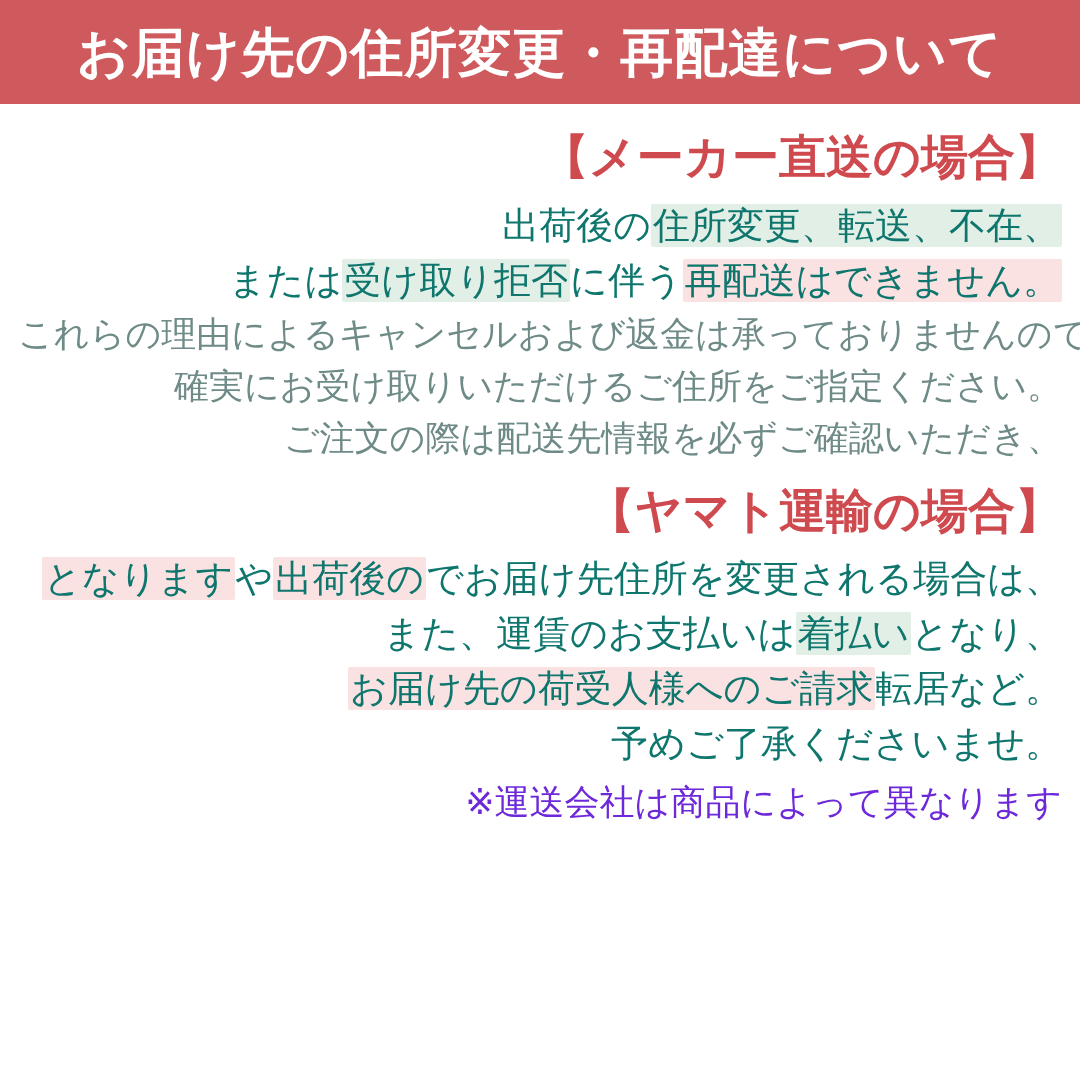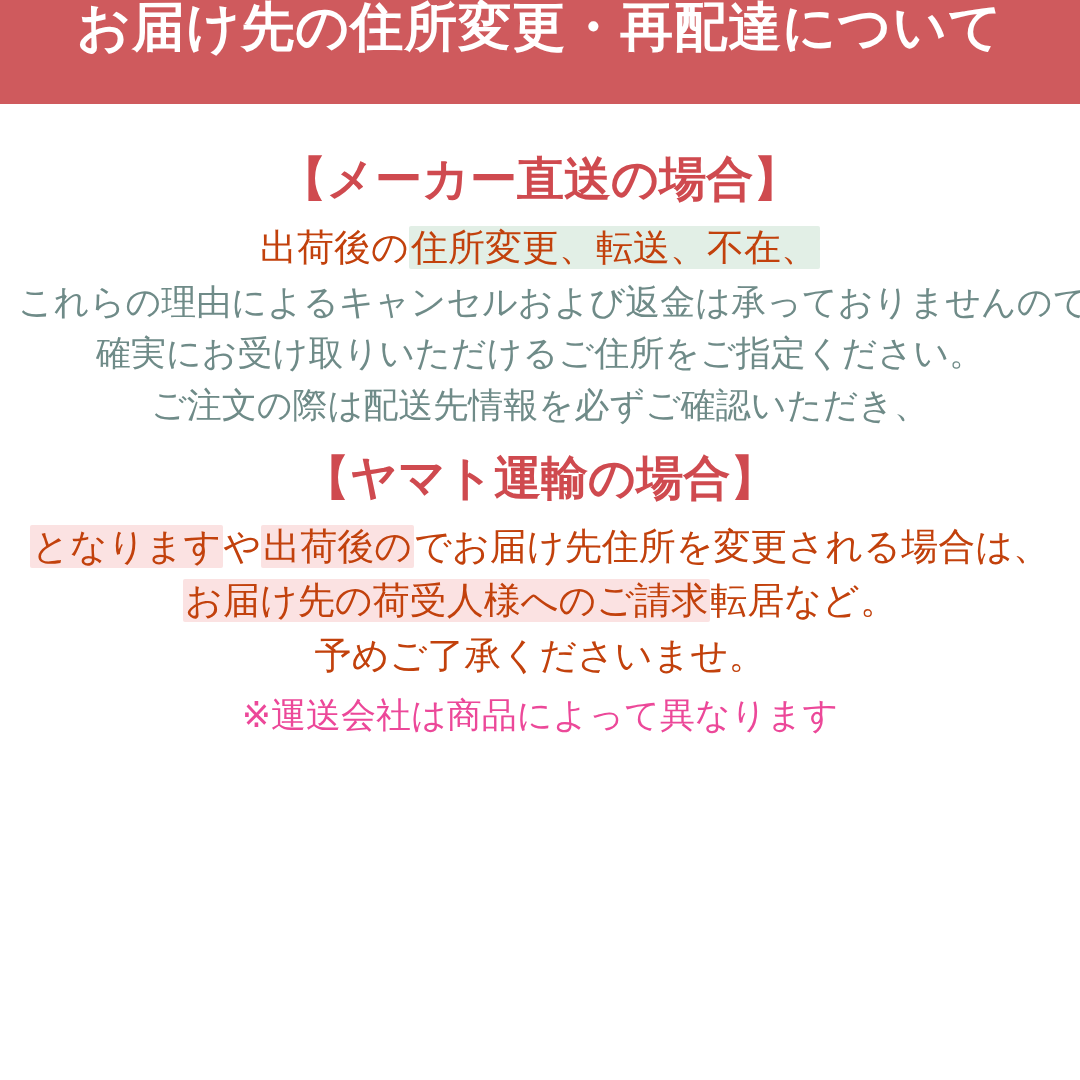--- a/index.html
+++ b/index.html
@@ -19,52 +19,53 @@
     height: 1080px;
     box-sizing: border-box;
   }
 
   
   .header {
     width: 100%;
     height: 104px;
     background: #cf5a5d;
     display: flex;
+    align-items: center;
     justify-content: center;
     box-sizing: border-box;
   }
   .header-title {
     color: #ffffff;
     font-size: 53px;
     font-weight: bold;
     letter-spacing: 1px;
     line-height: 1;
     white-space: nowrap;
   }
 
   
   .body {
-    padding: 28px 18px 0 18px;
+    padding: 6px 18px 0 18px;
     box-sizing: border-box;
-    text-align: center;
+    text-align: right;
   }
 
   .section-heading {
     color: #cf4a4f;
     font-size: 47px;
     font-weight: bold;
     line-height: 1.25;
     margin: 18px 0 12px 0;
     white-space: nowrap;
   }
   .section-heading.second {
   }
 
   .line {
-    color: #c2410c;
+    color: #0f766e;
     font-size: 37px;
     line-height: 1.48;
     white-space: nowrap;
     margin: 0;
   }
   .line.gray {
     color: #6f8b88;
   }
 
   
@@ -73,21 +74,21 @@
     padding: 1px 2px;
     border-radius: 2px;
   }
   .hl-green {
     background: #e2efe6;
     padding: 1px 2px;
     border-radius: 2px;
   }
 
   .note {
-    color: #ec4899;
+    color: #6d28d9;
     font-size: 35px;
     line-height: 1.4;
     margin-top: 6px;
     white-space: nowrap;
   }
   .small-line {
     font-size: 35px;
   }
 </style>
 </head>
@@ -100,32 +101,38 @@
   </div>
 
   <div class="body">
 
     <div class="section-heading">【メーカー直送の場合】</div>
 
     <p class="line">
       <span>出荷後の</span><span class="hl-green">住所変更、転送、不在、</span>
     </p>
 
+    <p class="line">
+      <span>または</span><span class="hl-green">受け取り拒否</span><span>に伴う</span><span class="hl-pink">再配送はできません。</span>
+    </p>
 
     <p class="line gray small-line">これらの理由によるキャンセルおよび返金は承っておりませんので、</p>
     <p class="line gray small-line">確実にお受け取りいただけるご住所をご指定ください。</p>
     <p class="line gray small-line">ご注文の際は配送先情報を必ずご確認いただき、</p>
 
     <div class="section-heading second">【ヤマト運輸の場合】</div>
 
     <p class="line">
       <span class="hl-pink">となります</span><span>や</span><span class="hl-pink">出荷後の</span><span>でお届け先住所を変更される場合は、</span>
     </p>
 
 
+    <p class="line">
+      <span>また、運賃のお支払いは</span><span class="hl-green">着払い</span><span>となり、</span>
+    </p>
 
     <p class="line">
       <span class="hl-pink">お届け先の荷受人様へのご請求</span><span>転居など。</span>
     </p>
 
     <p class="line">予めご了承くださいませ。</p>
 
     <div class="note">※運送会社は商品によって異なります</div>
 
   </div>

